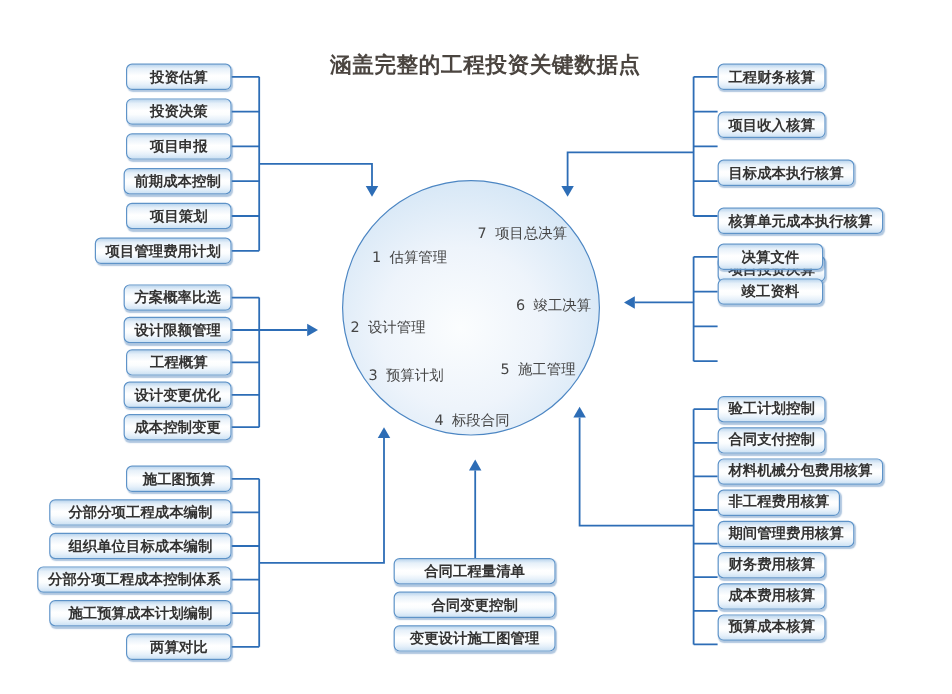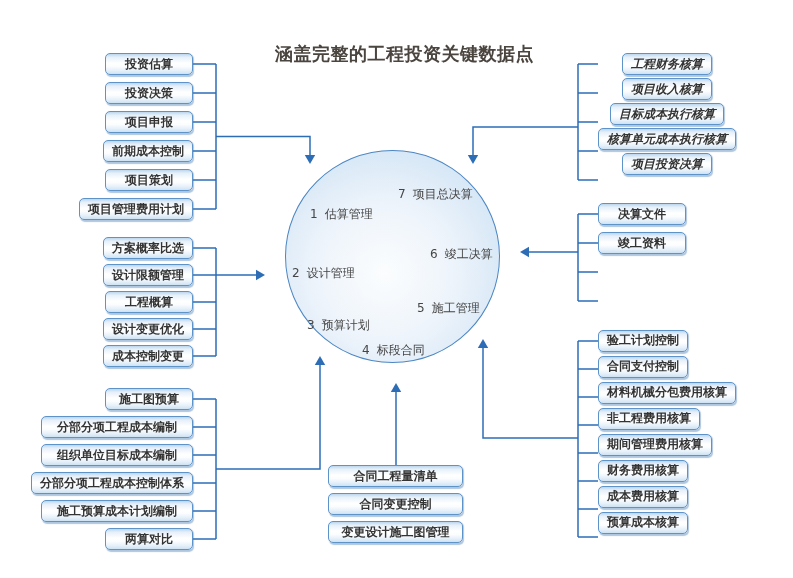--- a/index.html
+++ b/index.html
@@ -28,29 +28,29 @@
     border:1.5px solid var(--circle_border,#4c86c3);
     box-sizing:border-box;
     background:radial-gradient(circle at 46% 58%, #fbfdfe 0%, #eef4fb 40%, #d6e7f6 75%, #c0d8ee 100%);
   }
   .seg{position:absolute;font-size:12px;color:#454545;white-space:nowrap;}
   .seg .num{margin-right:7px;}
   .circle .seg:nth-of-type(1){left:24px;top:35px;margin-top:20px;}
   .circle .seg:nth-of-type(2){left:112px;top:35px;}
   .circle .seg:nth-of-type(3){left:6px;top:114px;}
   .circle .seg:nth-of-type(4){left:144px;top:95px;}
-  .circle .seg:nth-of-type(5){left:21px;top:154px;margin-top:12px;}
+  .circle .seg:nth-of-type(5){left:21px;top:154px;}
   .circle .seg:nth-of-type(6){left:131px;top:149px;}
   .circle .seg:nth-of-type(7){left:76px;top:191px;}
   
   .group{position:absolute;display:flex;flex-direction:column;}
   .g-left-top   {right:600px;top:53px; align-items:flex-end;gap:7px;}
   .g-left-middle{right:600px;top:237px;align-items:flex-end;gap:5px;}
   .g-left-bottom{right:600px;top:388px;align-items:flex-end;gap:6px;}
-  .g-right-top   {left:598px;top:53px; align-items:center;gap:3px;font-style:italic;}
+  .g-right-top   {left:598px;top:53px; align-items:flex-start;gap:18px;}
   .g-right-middle{left:598px;top:203px;align-items:flex-start;gap:7px;}
   .g-right-bottom{left:598px;top:330px;align-items:flex-start;gap:4px;font-family:Liberation Mono, monospace;}
   .g-bottom-center{left:325px;top:465px;width:141px;align-items:center;gap:6px;}
   .node{
     box-sizing:border-box;
     height:22px;line-height:20px;
     min-width:88px;padding:0 8px;
     text-align:center;white-space:nowrap;
     font-size:12px;font-weight:bold;color:var(--node_text,#333333);
     border:1px solid var(--box_border,#5e93c8);

